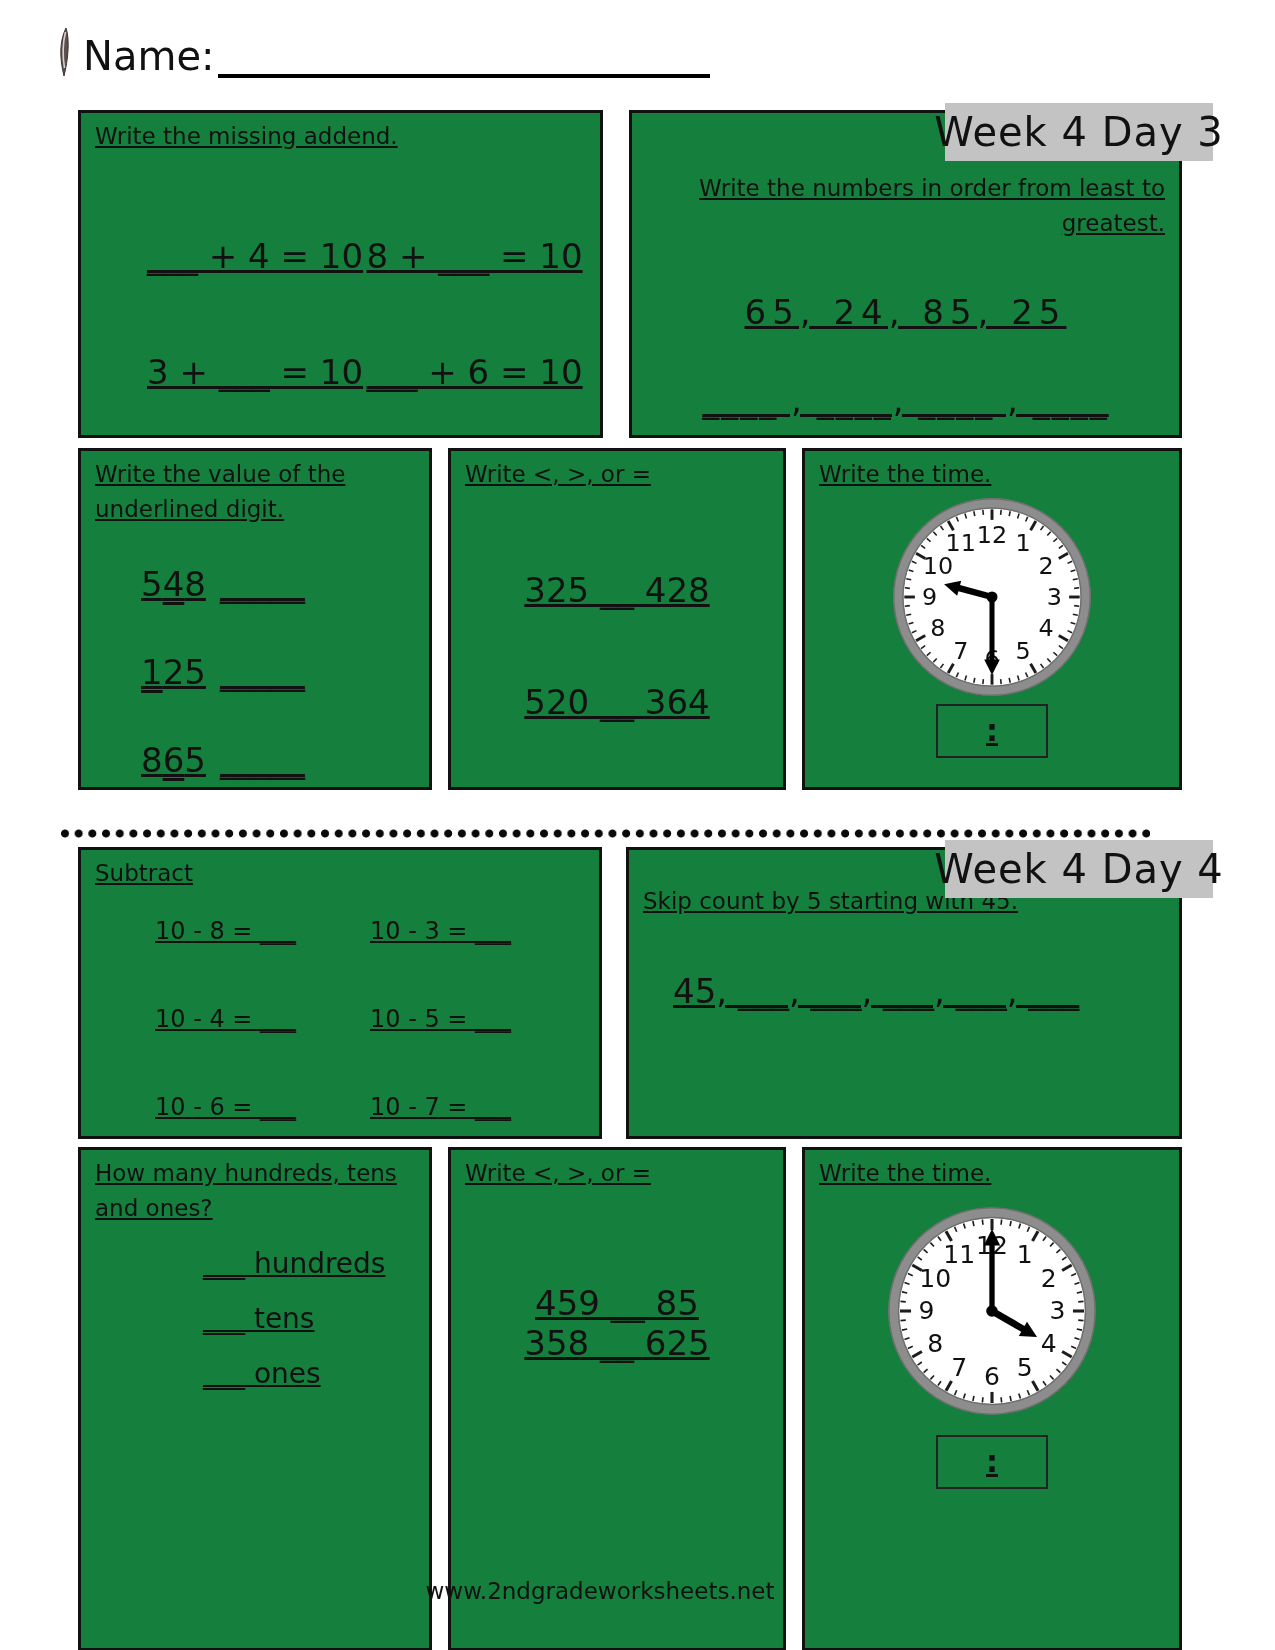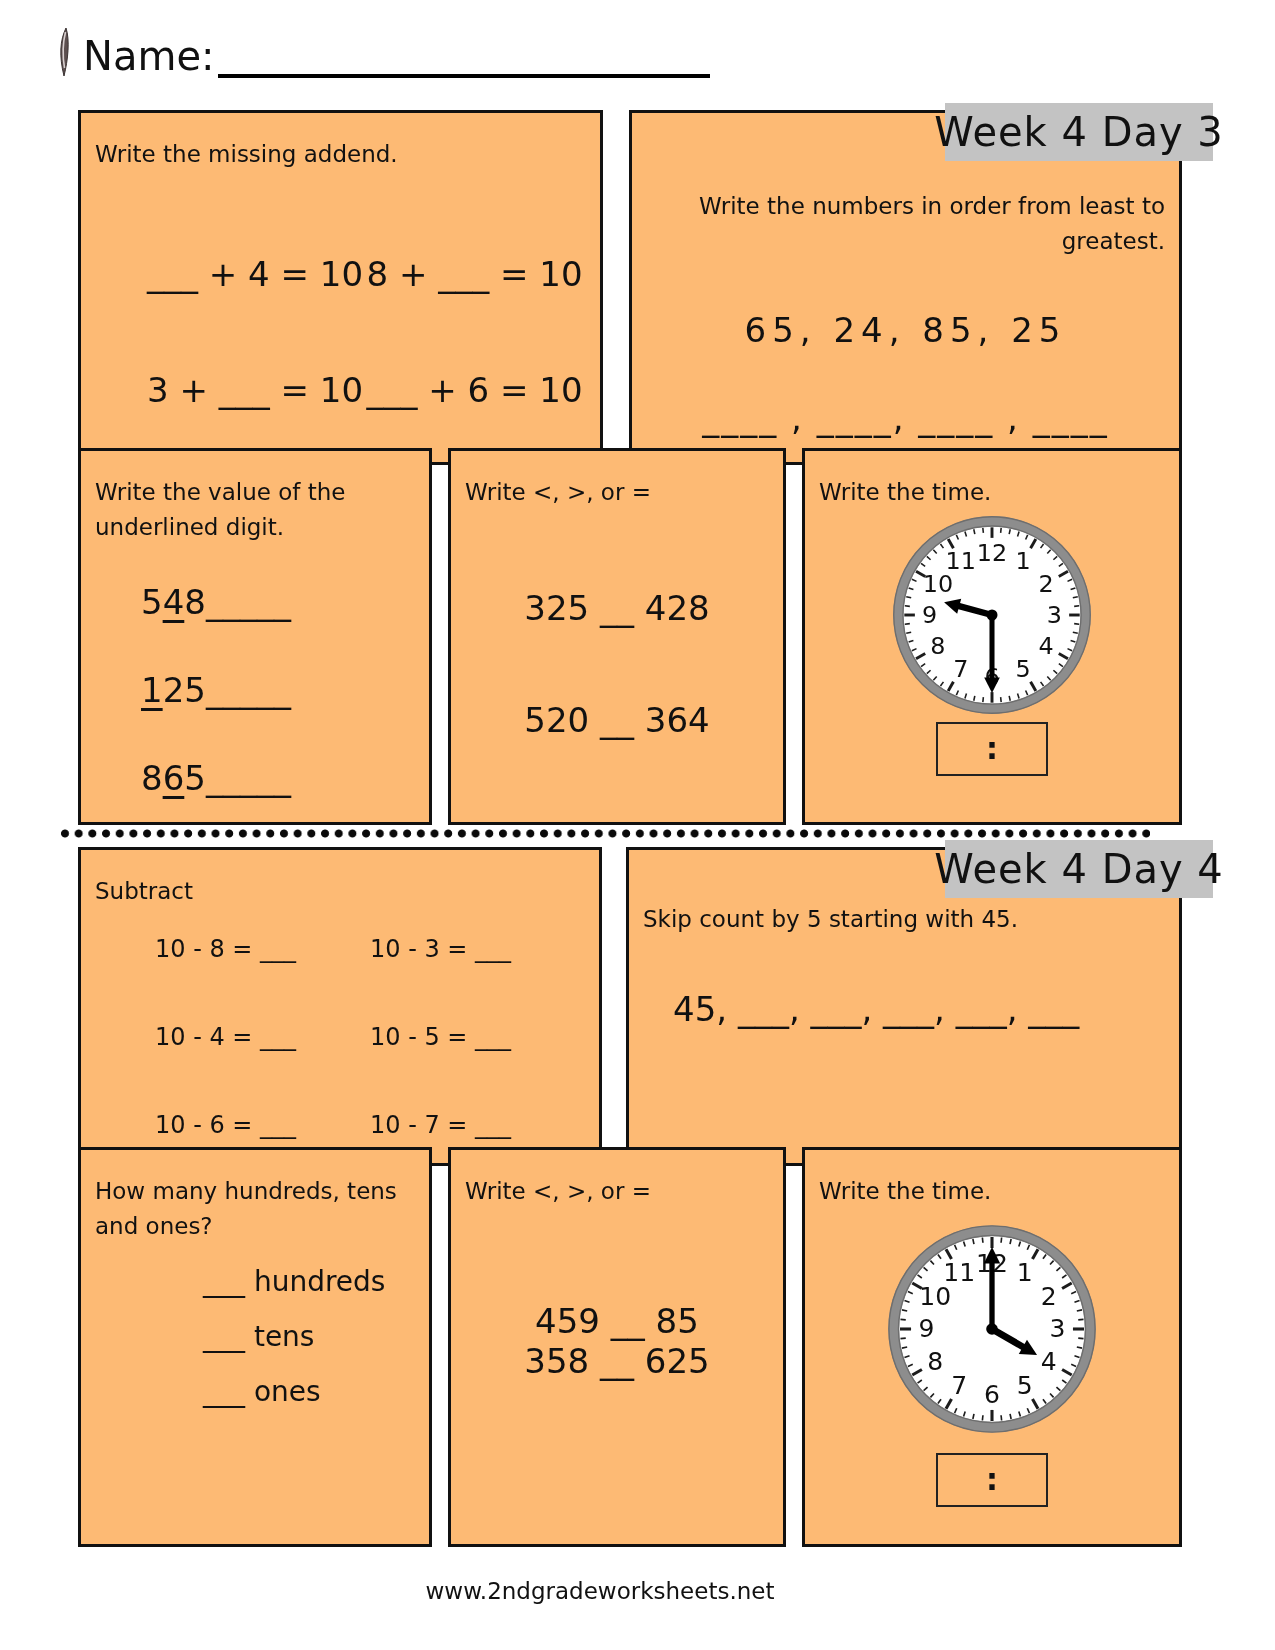--- a/index.html
+++ b/index.html
@@ -19,22 +19,22 @@
   .pencil { width: 26px; height: 52px; margin-right: 2px; }
   .name-label { font-size: 40px; line-height: 1; padding-bottom: 2px; }
   .name-line { width: 492px; border-bottom: 4px solid #000; height: 40px; margin-left: 4px; }
 
   
   .content { position: absolute; left: 78px; top: 110px; width: 1104px; }
   .row { display: grid; }
   .rowA3 { grid-template-columns: 525px 553px; column-gap: 26px; height: 328px; }
   .rowB3 { grid-template-columns: 354px 338px 380px; column-gap: 16px; height: 342px; margin-top: 10px; }
   .rowA4 { grid-template-columns: 524px 556px; column-gap: 24px; height: 292px; margin-top: 15px; }
-  .rowB4 { grid-template-columns: 354px 338px 380px; column-gap: 16px; height: 400px; margin-top: 8px; }
-  .box { border: 3px solid #111; background: #fdba74; position: relative; padding: 24px 14px; }
+  .rowB4 { grid-template-columns: 354px 338px 380px; column-gap: 16px; height: 504px; margin-top: 8px; }
+  .box { border: 3px solid #111; background: #15803d; position: relative; padding: 6px 14px; text-decoration: underline; }
 
   .instr { font-size: 23px; line-height: 1.5; }
   .big { font-size: 34px; }
 
   .banner {
     position: absolute; top: -10px; right: -34px;
     width: 268px; height: 58px;
     background: #c3c3c3;
     display: flex; align-items: center; justify-content: center;
     font-size: 40px; letter-spacing: 1px; z-index: 2;
@@ -47,21 +47,21 @@
 
   
   .order-wrap { text-align: center; }
   .order-instr { text-align: right; margin-top: 52px; padding-left: 2px; }
   .order-nums { margin-top: 52px; letter-spacing: 6px; }
   .order-blanks { margin-top: 48px; letter-spacing: 2px; }
 
   
   .ud-list { margin-top: 38px; padding-left: 46px; display: flex; flex-direction: column; row-gap: 48px; }
   .u { text-decoration: underline; text-underline-offset: 6px; text-decoration-thickness: 3px; }
-  .ud-blank { }
+  .ud-blank { margin-left: 14px; }
 
   
   .cmp-list { display: flex; flex-direction: column; align-items: center; }
   .cmp3 .cmp-item:nth-child(1) { margin-top: 78px; }
   .cmp3 .cmp-item:nth-child(2) { margin-top: 72px; }
   .cmp4 .cmp-item:nth-child(1) { margin-top: 92px; }
   .cmp4 .cmp-item:nth-child(2) { }
 
   
   .clock-wrap { display: flex; flex-direction: column; align-items: center; }

